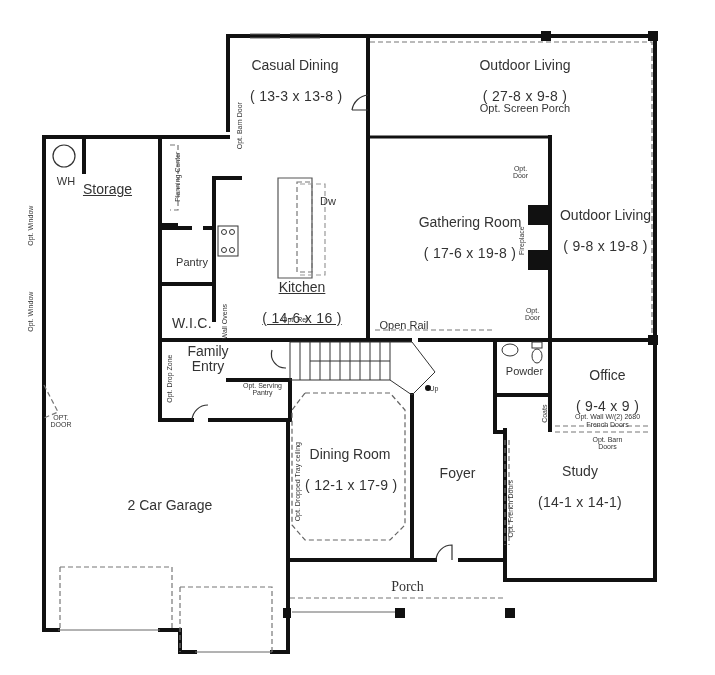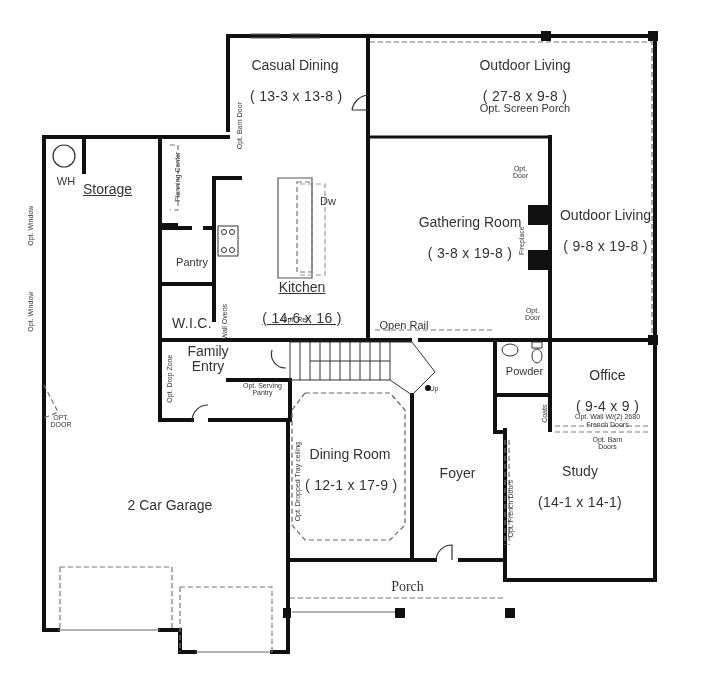--- a/index.html
+++ b/index.html
@@ -115,21 +115,21 @@
   <div class="dim">( 13-3 x 13-8 )</div>
 </div>
 <div class="lbl big" style="left:470px;top:58px;width:110px;">
   <div>Outdoor Living</div>
   <div class="dim">( 27-8 x 9-8 )</div>
   <div class="sm">Opt. Screen Porch</div>
 </div>
 <div class="lbl big" style="left:70px;top:182px;width:75px;text-decoration:underline;">Storage</div>
 <div class="lbl big" style="left:415px;top:215px;width:110px;">
   <div>Gathering Room</div>
-  <div class="dim">( 3-8 x 19-8 )</div>
+  <div class="dim">( 17-6 x 19-8 )</div>
 </div>
 <div class="lbl big" style="left:558px;top:208px;width:95px;">
   <div>Outdoor Living</div>
   <div class="dim">( 9-8 x 19-8 )</div>
 </div>
 <div class="lbl big" style="left:262px;top:280px;width:80px;text-decoration:underline;">
   <div>Kitchen</div>
   <div class="dim">( 14-6 x 16 )</div>
 </div>
 <div class="lbl sm" style="left:172px;top:257px;width:40px;">Pantry</div>

